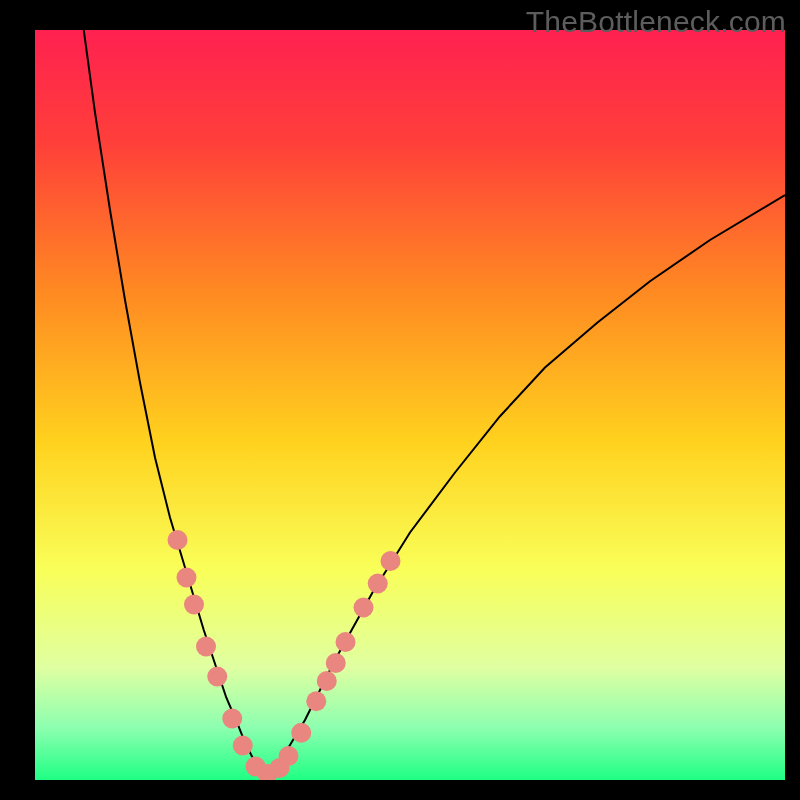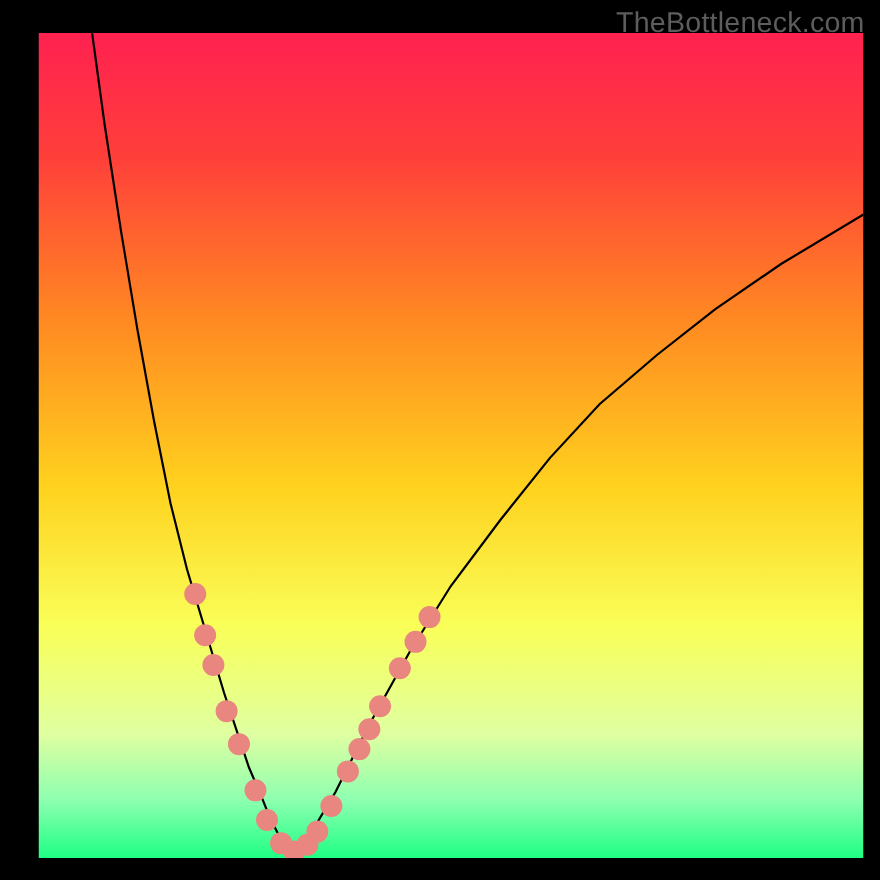--- a/index.html
+++ b/index.html
@@ -28,21 +28,21 @@
   }
   .plot svg {
     display: block;
     width: 100%;
     height: 100%;
   }
   .watermark {
     position: absolute;
     top: 5px;
     right: 14px;
-    font-size: 26px;
+    font-size: 30px;
     font-weight: 500;
     color: #5d5d5d;
     letter-spacing: 0.2px;
     user-select: none;
   }
 </style>
 </head>
 <body>
 
 <div class="frame">

